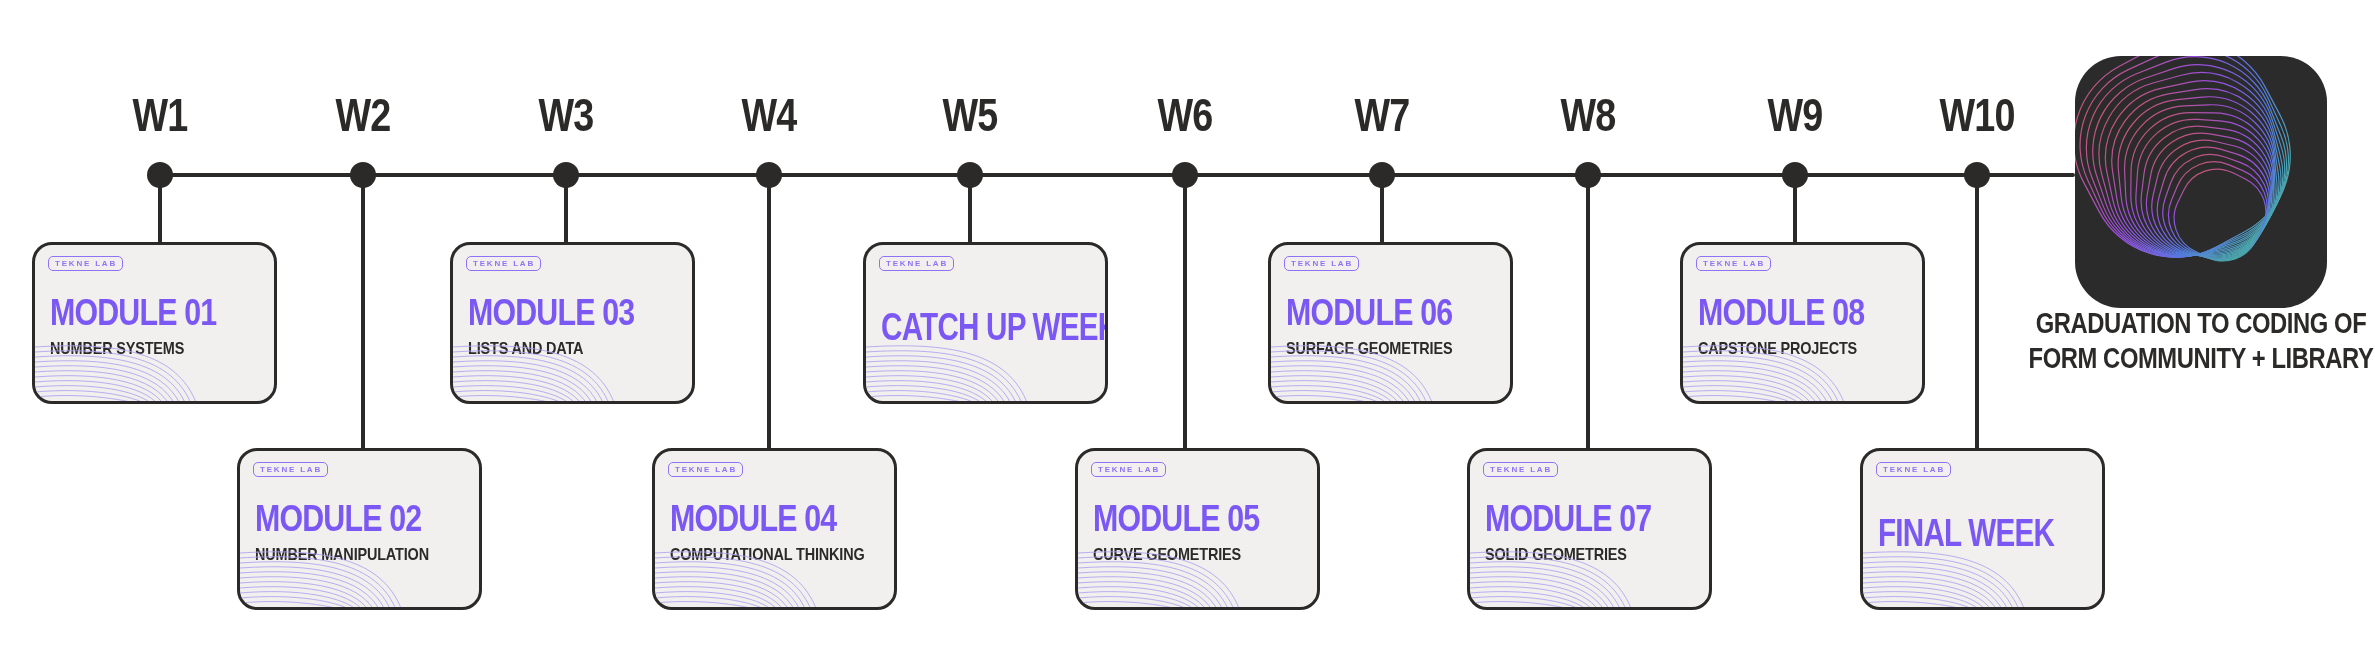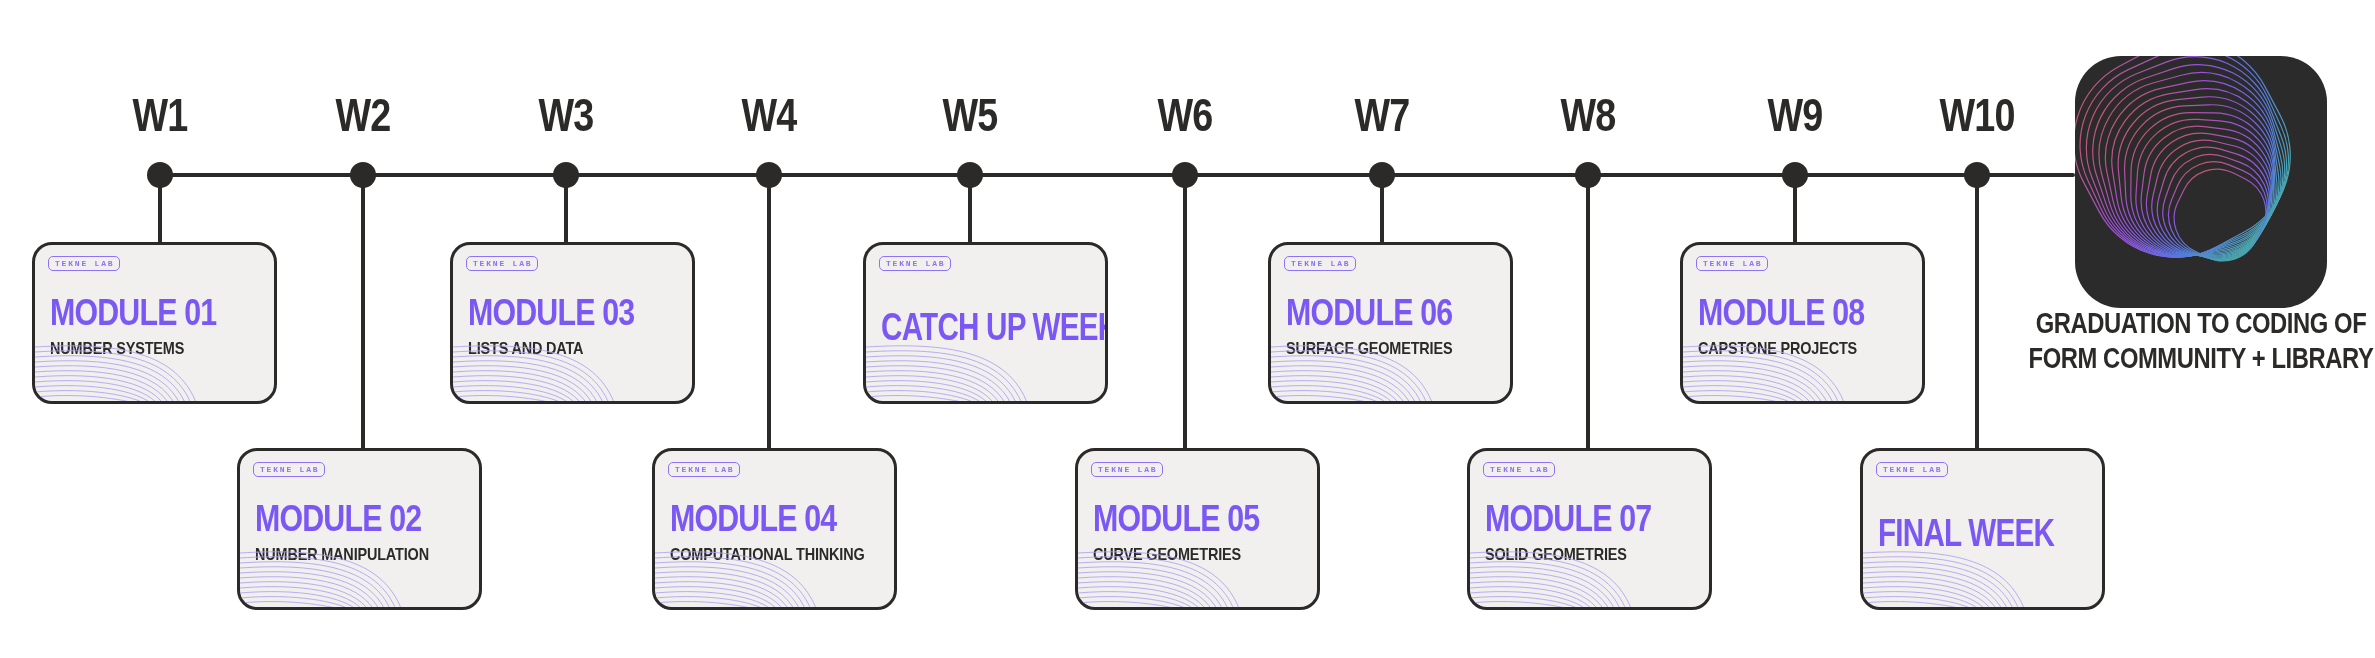--- a/index.html
+++ b/index.html
@@ -35,21 +35,21 @@
   .connector{
     position:absolute;width:4px;margin-left:-2px;background:var(--ink-dark);
   }
   .card{
     position:absolute;width:245px;height:162px;box-sizing:border-box;
     background:var(--card-bg);border:3.5px solid var(--ink-dark);
     border-radius:20px;overflow:hidden;
   }
   .badge{
     position:absolute;top:11px;left:13px;
-    font-family:Liberation Mono, monospace;
+    font-family:Liberation Sans, sans-serif;
     font-size:8px;font-weight:bold;letter-spacing:1.8px;
     color:var(--badge-purple);border:1.3px solid var(--badge-purple);
     border-radius:5px;padding:3px 5px 2px 6px;line-height:1;
     background:transparent;white-space:nowrap;
   }
   .title{
     position:absolute;top:48px;left:15px;
     font-size:37px;font-weight:bold;letter-spacing:-1px;
     color:var(--accent-purple);white-space:nowrap;
     transform:scaleX(0.82);transform-origin:left center;line-height:1.1;

